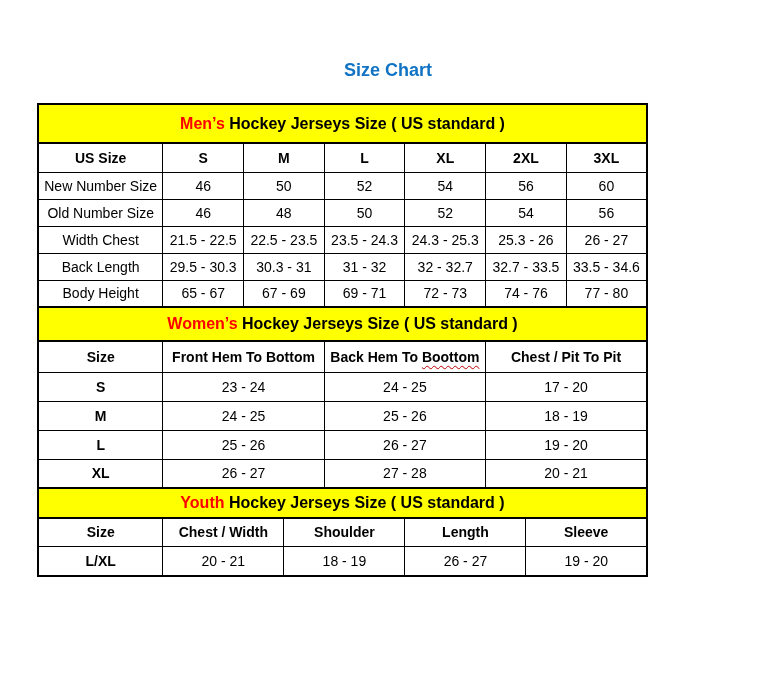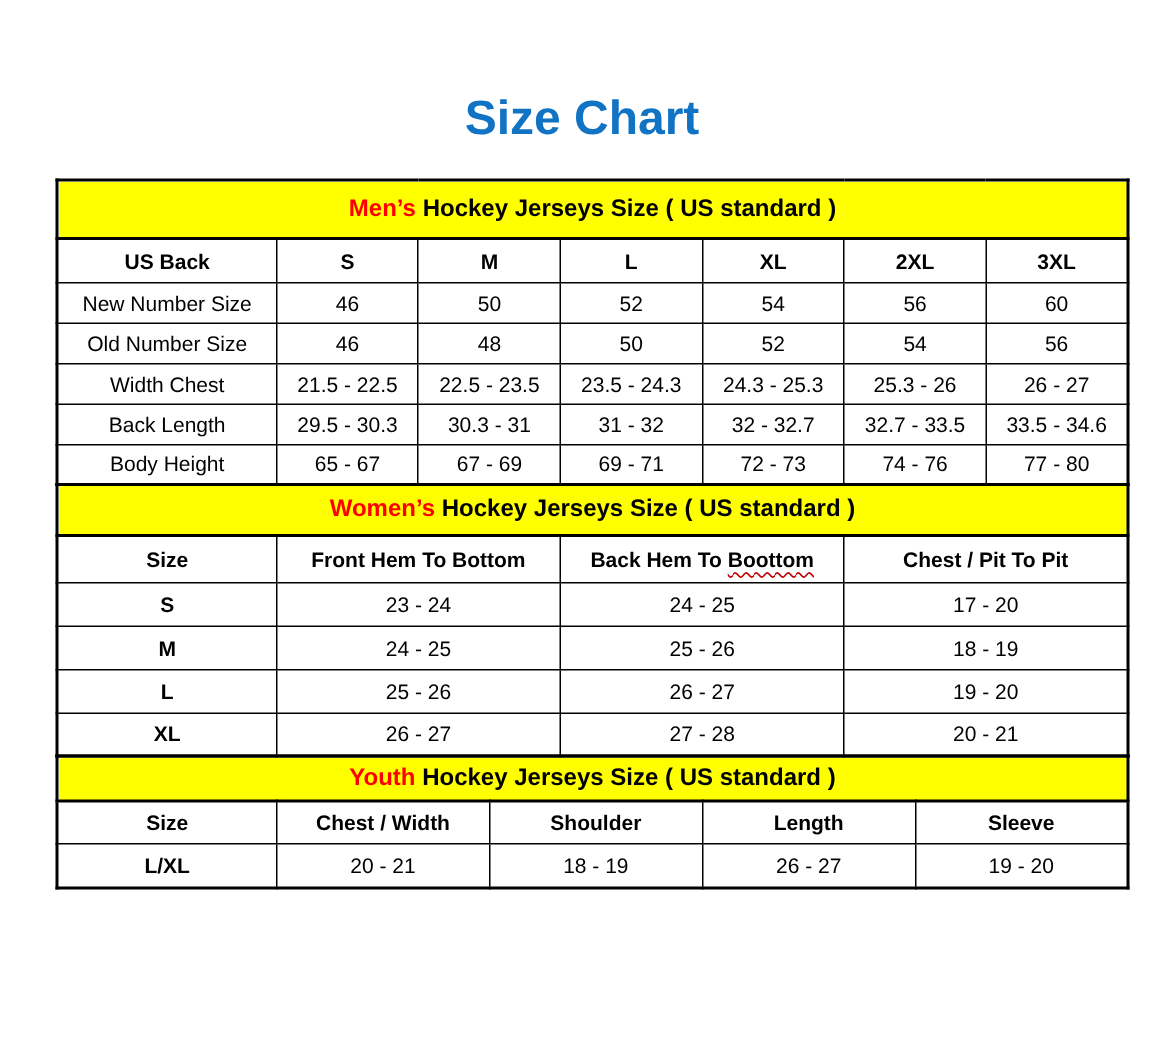--- a/index.html
+++ b/index.html
@@ -8,33 +8,33 @@
     width: 776px;
     height: 692px;
     background: #ffffff;
     font-family: "Liberation Sans", sans-serif;
     color: #000000;
     overflow: hidden;
     position: relative;
   }
   .title {
     text-align: center;
-    font-size: 32px;
+    font-size: 18px;
     font-weight: bold;
     color: #1173C4;
     padding-top: 60px;
     margin-bottom: 22px;
     letter-spacing: 0px;
   }
   .chart-wrap {
     width: 704px;
     margin-left: 37px;
   }
   table.size-table {
-    width: 716px;
+    width: 611px;
     border-collapse: collapse;
     table-layout: fixed;
     border: 2px solid #000000;
   }
   table.size-table + table.size-table { margin-top: -2px; border-radius: 21px; }
   td, th {
     border: 1px solid #000000;
     text-align: center;
     vertical-align: middle;
     font-size: 14px;
@@ -86,21 +86,21 @@
           <col style="width:13.25%">
         <col style="width:13.25%">
           <col style="width:13.25%">
           <col style="width:13.25%">
       </colgroup>
       <tbody>
         <tr class="band-row">
           <td class="band-cell" colspan="7"><span class="red">Men’s</span><span> Hockey Jerseys Size ( US standard )</span></td>
         </tr>
         <tr class="head-row">
-          <th>US Back</th>
+          <th>US Size</th>
           <th>S</th>
           <th>M</th>
           <th>L</th>
           <th>XL</th>
           <th>2XL</th>
           <th>3XL</th>
         </tr>
         <tr class="data-row">
           <td class="row-label">New Number Size</td>
           <td>46</td>

